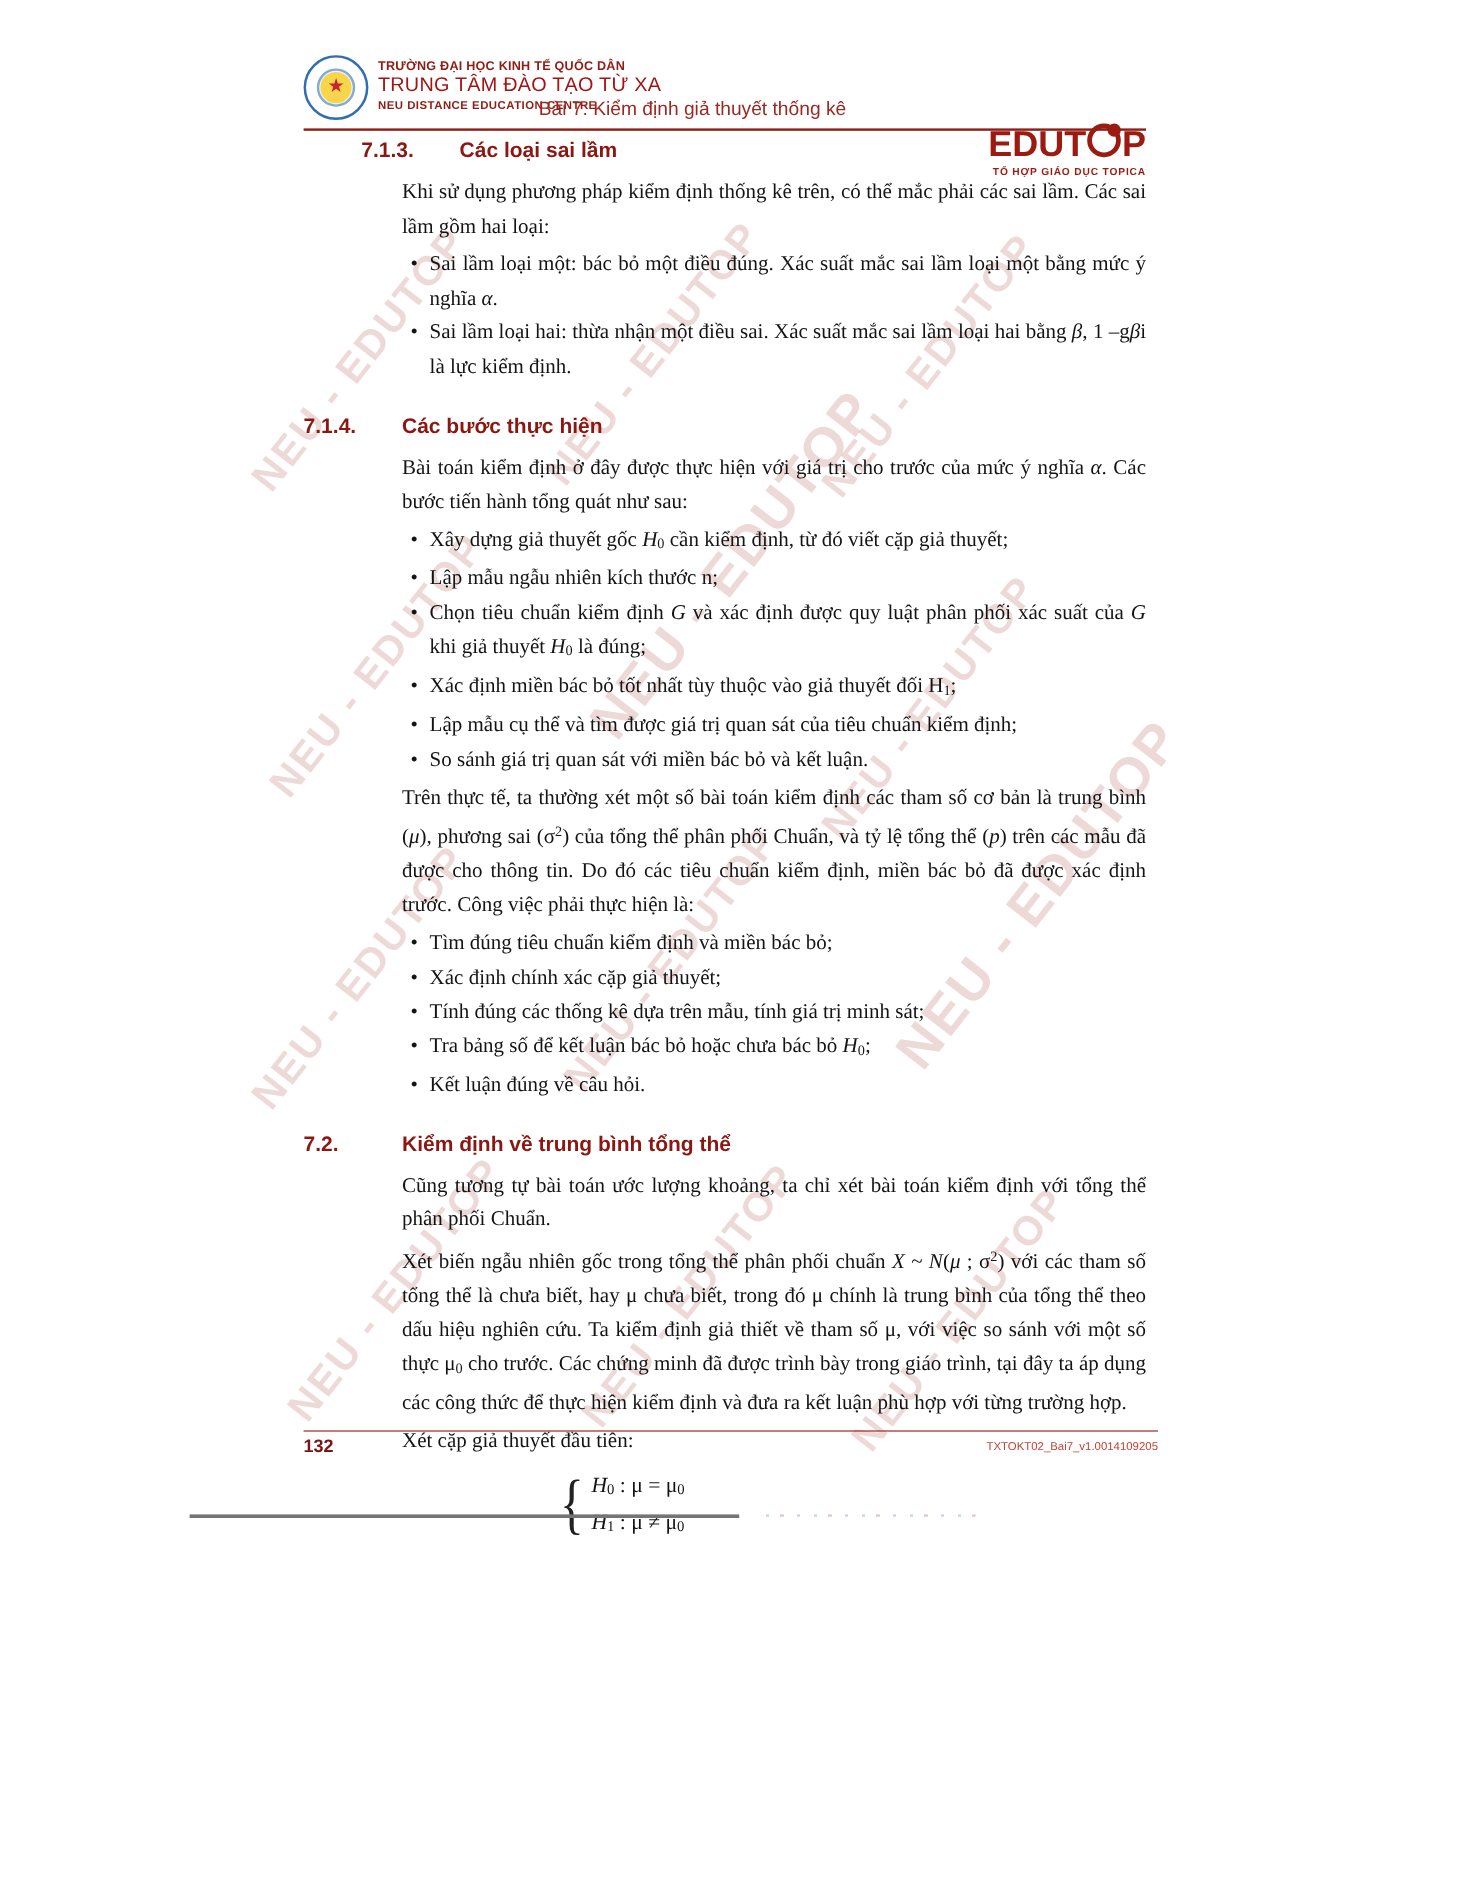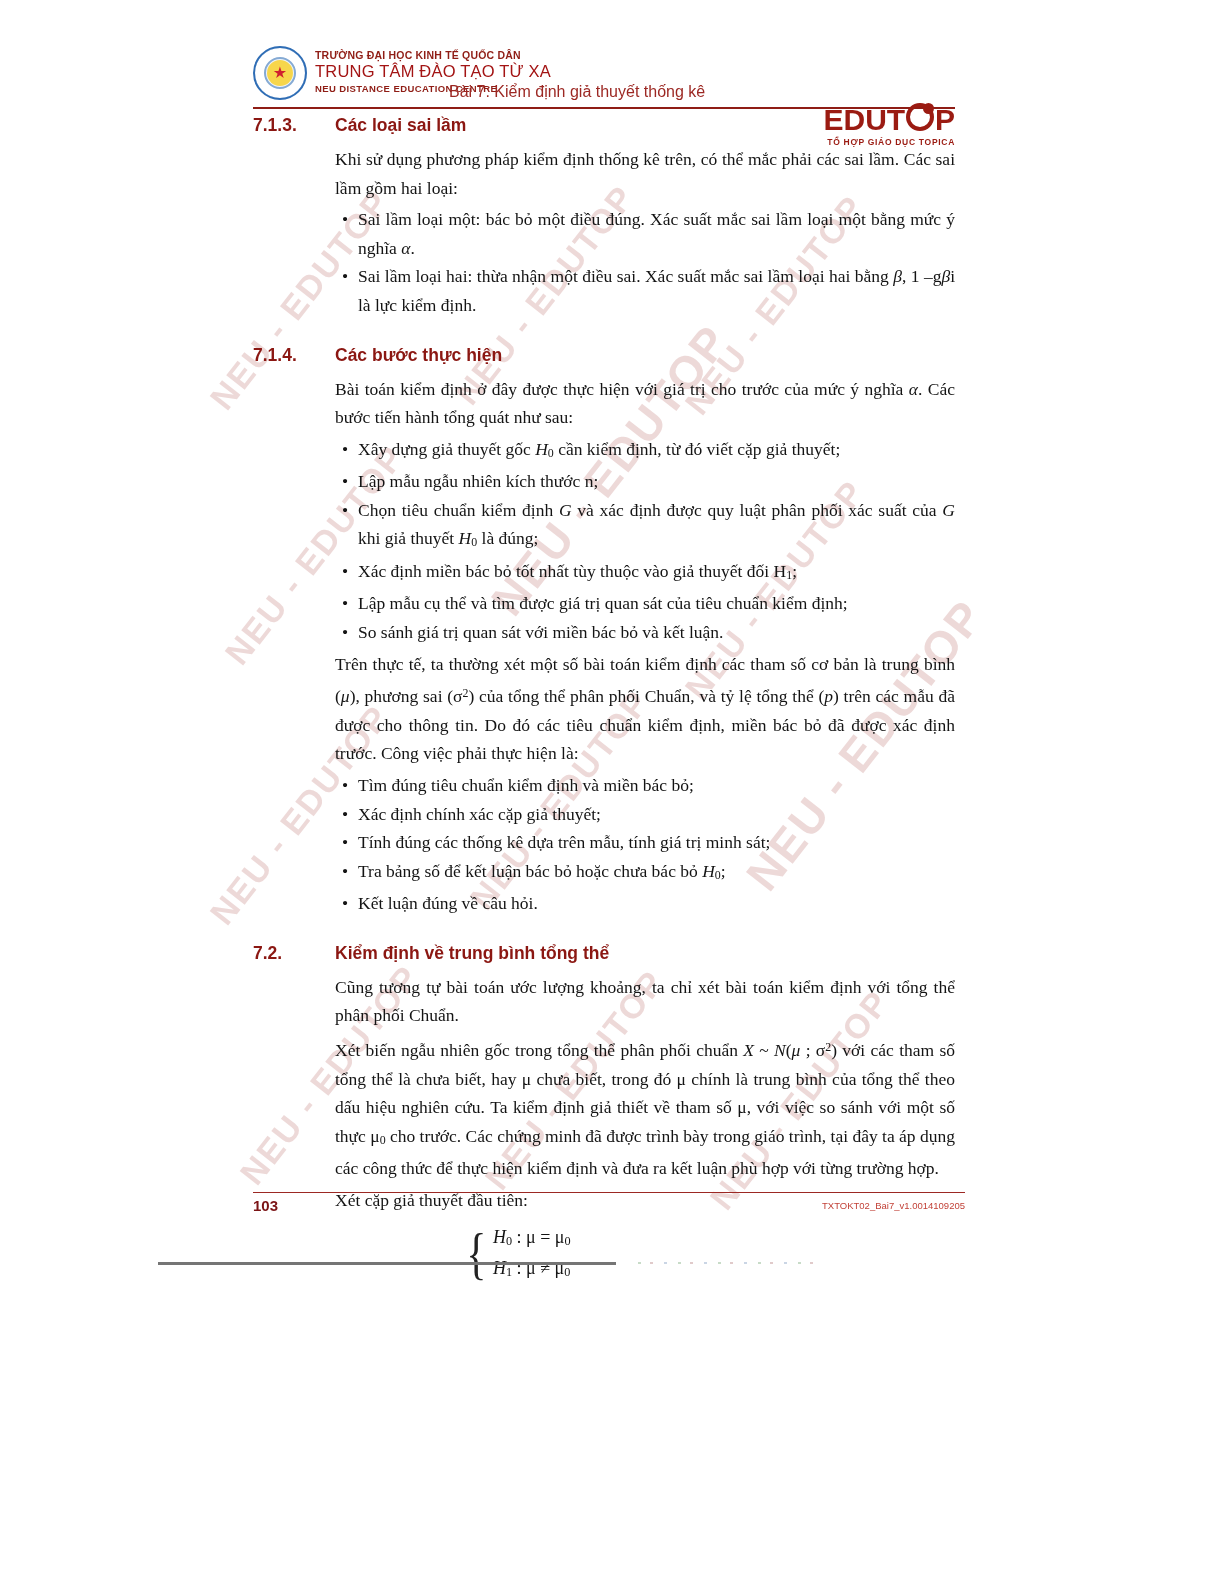--- a/index.html
+++ b/index.html
@@ -49,21 +49,21 @@
   .brand-tag{font-size:8.5px;font-weight:700;letter-spacing:.7px;margin-top:2px;}
   
   .doc-body{
     position:absolute;left:253px;top:114px;width:702px;z-index:1;
     font-size:17.5px;line-height:28.6px;
   }
   .sec-head{
     display:flex;margin:24px 0 9px;font-family:"Liberation Sans",sans-serif;
     font-weight:700;font-size:17.5px;color:#8b1712;line-height:22px;
   }
-  .sec-head:first-child{margin-top:0;}
+  .sec-head:first-child{margin-top:0;margin-left:48px;}
   .sec-num{width:82px;flex:none;}
   .para{margin:3px 0 3px 82px;text-align:justify;}
   .blist{list-style:none;margin:2px 0 4px 82px;padding:0;}
   .blist li{position:relative;padding-left:23px;text-align:justify;}
   .blist li::before{content:"\2022";position:absolute;left:7px;}
   .i{font-style:italic;}
   .sub{font-size:.68em;vertical-align:-.15em;}
   .sup{font-size:.68em;vertical-align:.45em;}
   .formula{display:flex;align-items:center;margin:8px 0 0 210px;}
   .brace{
@@ -167,19 +167,19 @@
       <div class="formula">
         <span class="brace">{</span>
         <div class="frows">
           <div class="frow"><span class="i">H</span><span class="sub">0</span><span> : μ = μ</span><span class="sub">0</span></div>
           <div class="frow"><span class="i">H</span><span class="sub">1</span><span> : μ ≠ μ</span><span class="sub">0</span></div>
         </div>
       </div>
     </div>
 
   <div class="footer">
-    <span class="pageno">103</span>
+    <span class="pageno">132</span>
     <span class="doccode">TXTOKT02_Bai7_v1.0014109205</span>
   </div>
 
   <div class="artifact"></div>
 
 </div>
 
 </body></html>

